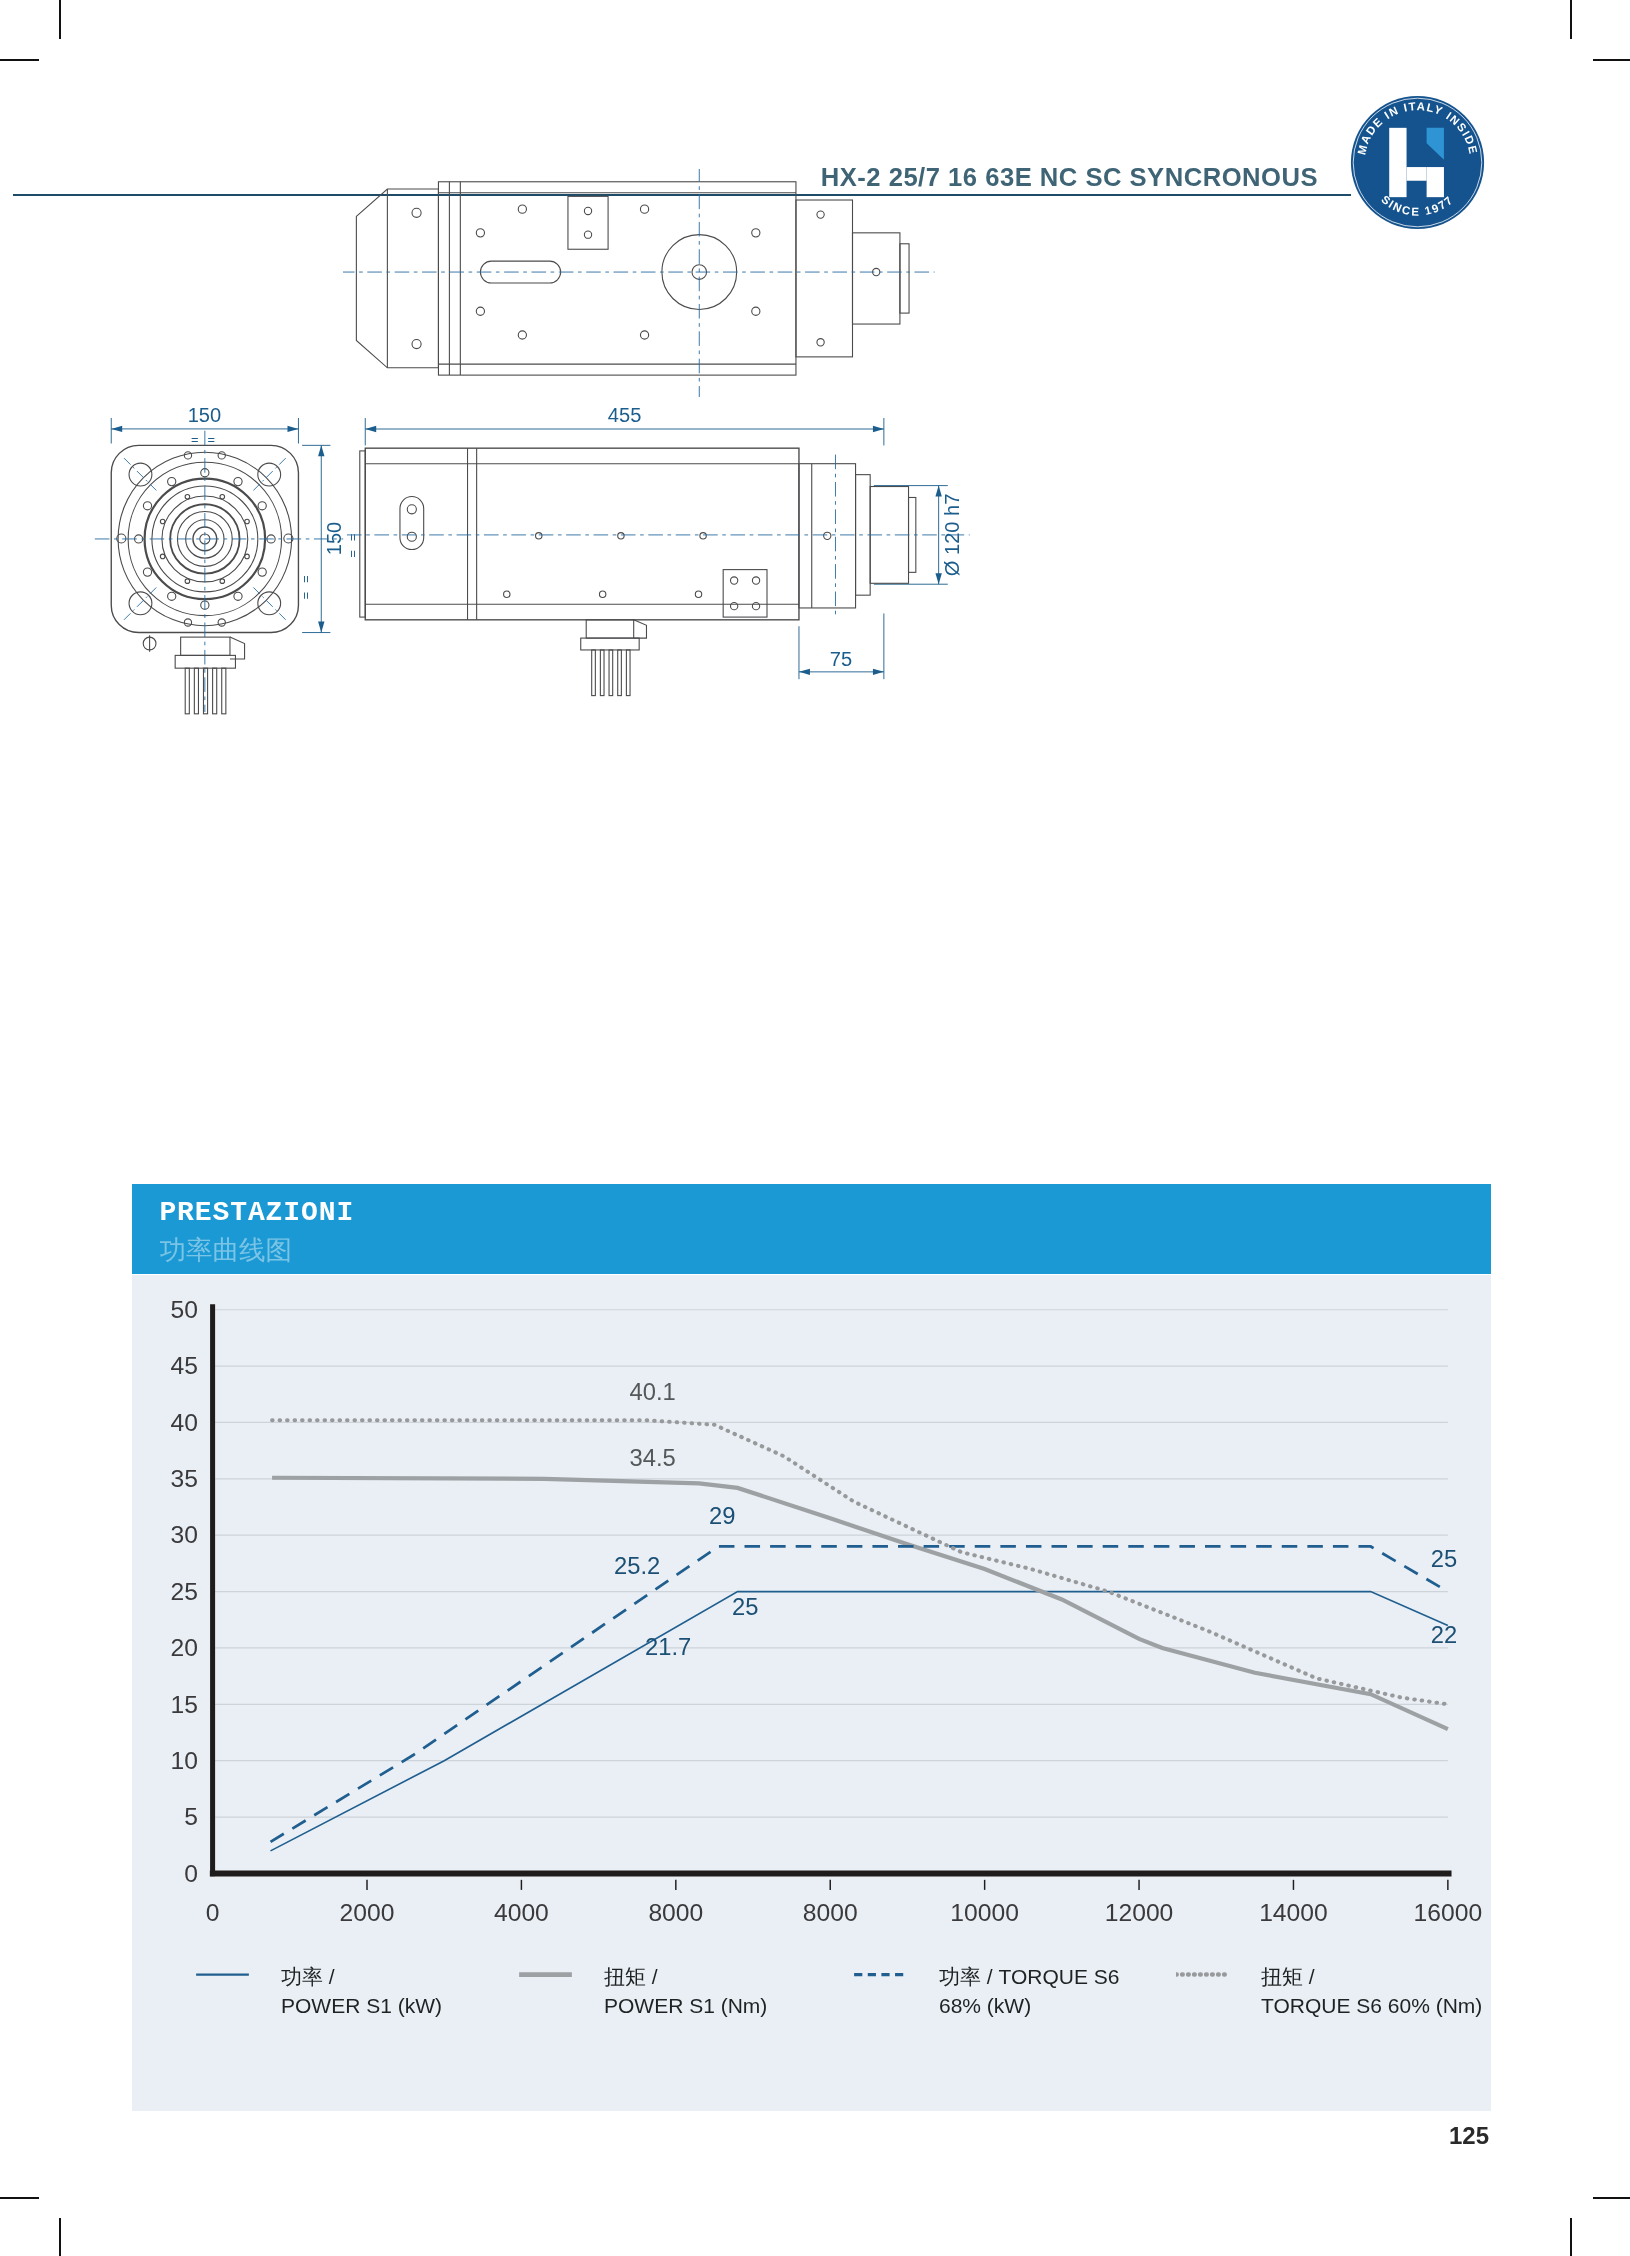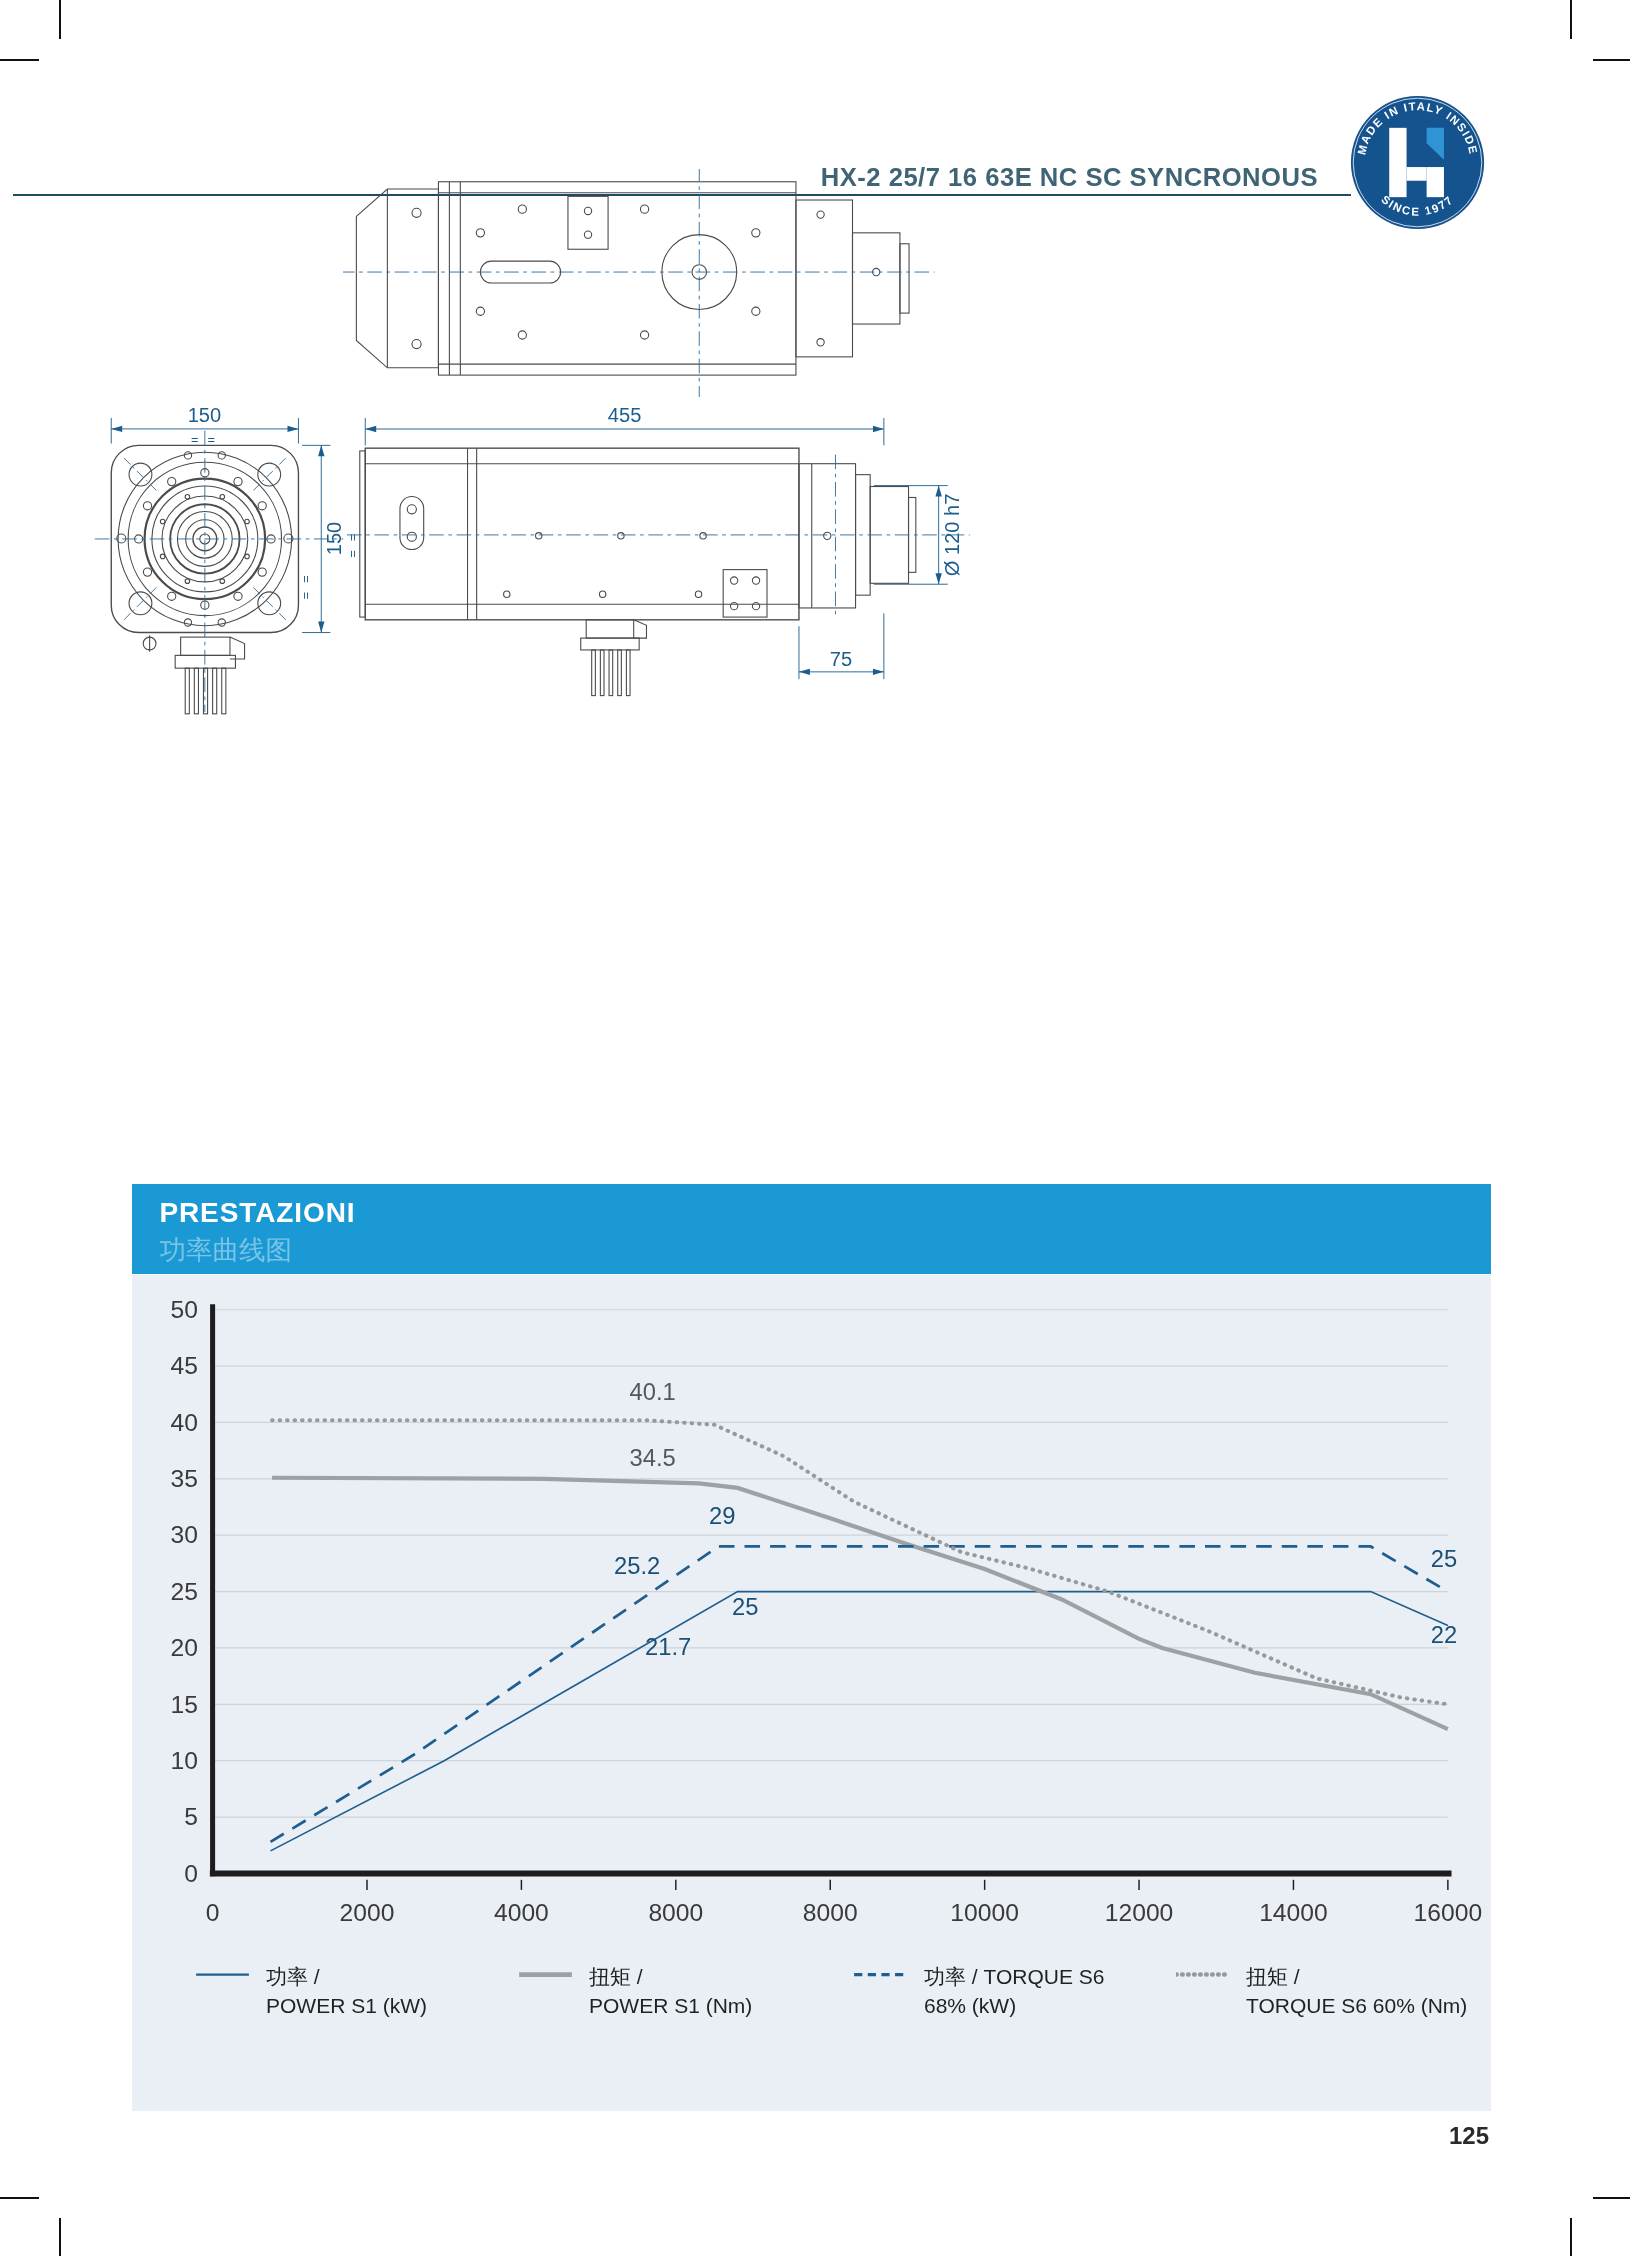--- a/index.html
+++ b/index.html
@@ -9,26 +9,26 @@
   .cropmark{position:absolute;background:#111;}
   #page-title{position:absolute;left:0;top:163px;width:1318px;text-align:right;
     font-size:25.6px;letter-spacing:0.5px;color:#3f6476;font-weight:700;}
   #header-rule{position:absolute;left:12.8px;top:194px;width:1338px;height:1.8px;background:#1d4b68;}
   svg{display:block;}
   svg text{font-family:"Liberation Sans",sans-serif;}
   .dimtext{font-size:22px;fill:#1b5d8c;}
   .eqtext{font-size:14px;fill:#1b5d8c;letter-spacing:3px;}
   #banner{position:absolute;left:132px;top:1184px;width:1359px;height:90px;}
   #banner-title{position:absolute;left:27.4px;top:12.8px;font-size:28px;font-weight:700;
-    color:#ffffff;letter-spacing:0.9px;}
+    color:#ffffff;letter-spacing:0.9px;font-family:Liberation Mono, monospace;}
   #banner-subtitle{position:absolute;left:27.4px;top:48px;font-size:26.5px;color:rgba(255,255,255,0.42);text-align:right;}
   #chart-panel{position:absolute;left:132px;top:1275px;width:1359px;height:836px;}
   #chart-svg{position:absolute;left:132px;top:1275px;}
   #legend{position:absolute;left:132px;top:1962px;width:1359px;height:87px;}
-  .legend-item{position:absolute;top:0;display:flex;gap:17px;}
+  .legend-item{position:absolute;top:0;display:flex;gap:32px;}
   .legend-swatch{margin-top:8.2px;flex:0 0 auto;}
   .legend-text div{font-size:21px;line-height:29px;color:#1f2223;white-space:nowrap;}
   #page-number{position:absolute;left:1416px;top:2122px;width:73px;text-align:right;
     font-size:24px;font-weight:600;color:#2a2a2a;}
 </style>
 </head>
 <body>
 
 <div id="page">
 

